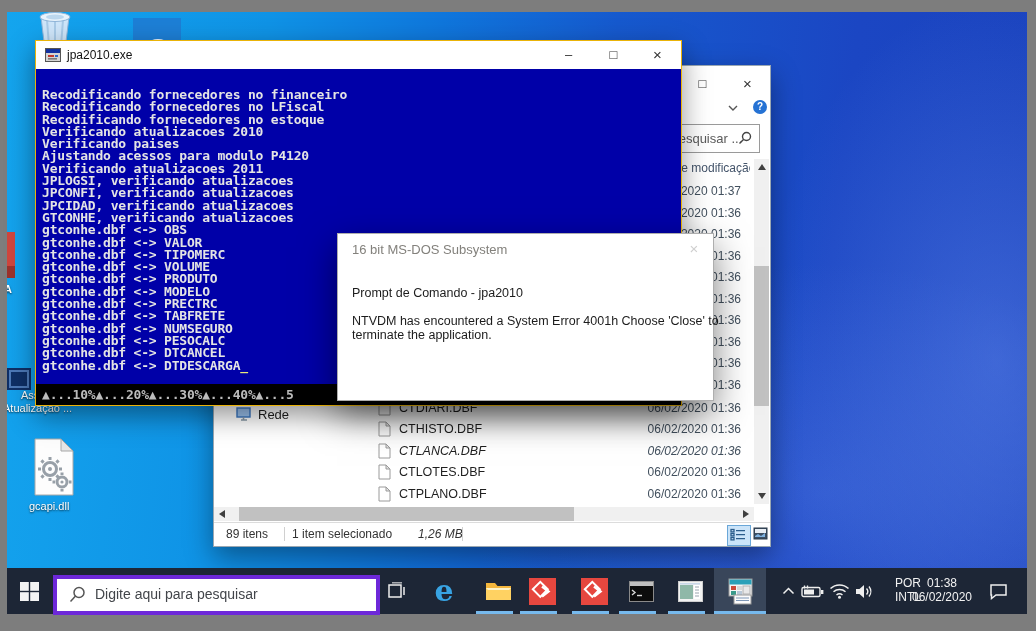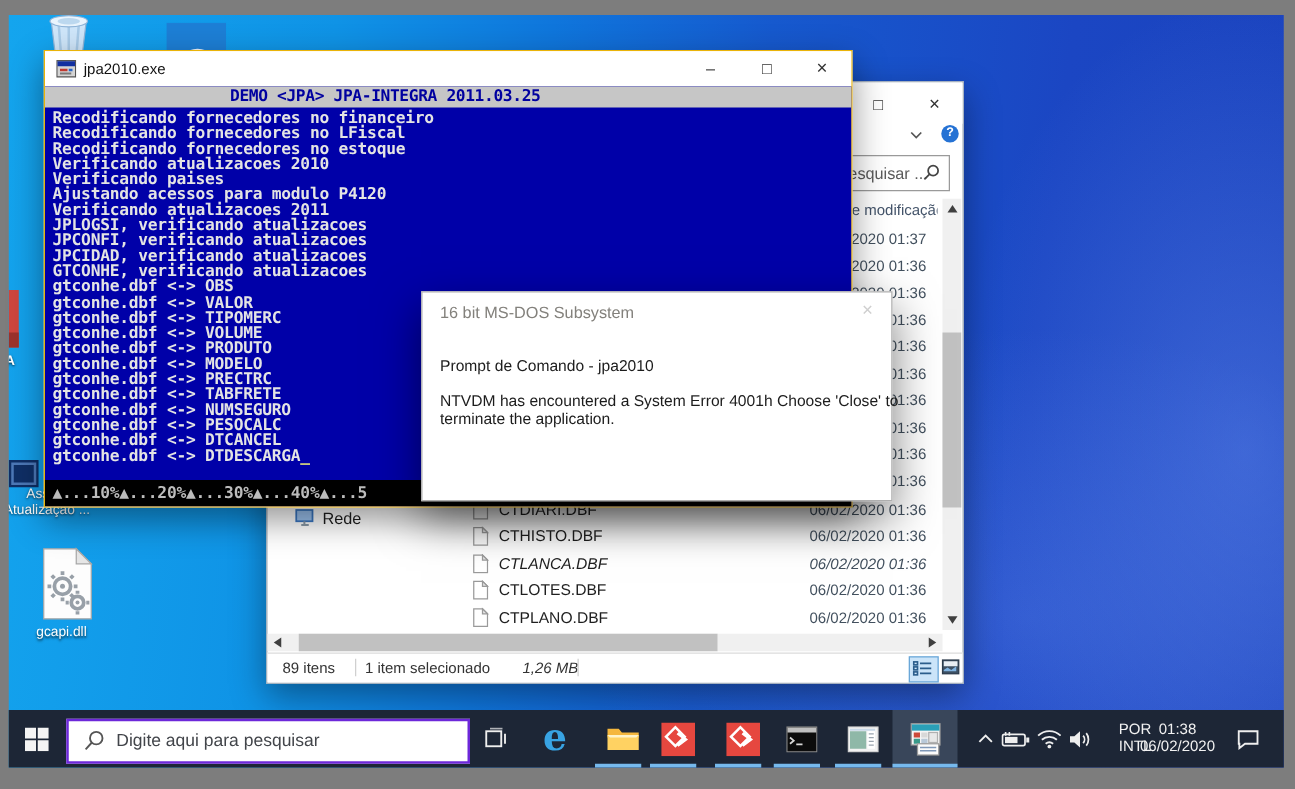--- a/index.html
+++ b/index.html
@@ -51,21 +51,21 @@
   #dialog-title{position:absolute;left:14px;top:8px;font-size:13px;color:#83817c;}
   #dialog-close{position:absolute;right:8px;top:5px;width:22px;height:20px;text-align:center;font-size:15px;line-height:20px;color:#cfcfcf;}
   .dlg-line{position:absolute;left:14px;font-size:12.5px;color:#1c1c1c;white-space:nowrap;}
   #dialog-footer{position:absolute;left:0;right:0;bottom:0;height:37px;background:#f2f2f2;}
   .dlg-btn{position:absolute;top:6px;width:74px;height:22px;background:#fdfdfd;border:1px solid #6d6d6d;font-size:13px;color:#111;text-align:center;line-height:21px;}
   .dlg-btn u{text-decoration:underline;}
   
   #taskbar{left:7px;top:568px;width:1020px;height:46px;background:var(--taskbar-bg);}
   .tb-underline{position:absolute;bottom:0;height:3px;background:var(--task-underline);}
   .tray-text{color:#f2f2f2;font-size:12px;line-height:14px;white-space:nowrap;}
-  #tb-search{left:46px;top:7px;width:319px;height:32px;background:#fff;border:2px solid #6d28d9;}
+  #tb-search{left:46px;top:7px;width:319px;height:32px;background:#fff;border:4px solid #6d28d9;}
   #tb-search span.ph{position:absolute;left:38px;top:7px;font-size:14px;color:#42454a;}
   .appzone{position:absolute;top:0;height:46px;display:flex;align-items:center;justify-content:center;}
   svg{display:block;}
 </style>
 </head>
 <body>
 
 <div id="desktop" class="abs">
 
   <div class="abs" style="left:30px;top:-4px;width:36px;height:44px;">
@@ -281,23 +281,20 @@
           <rect x="3" y="11" width="9" height="1.6" fill="#7a7a7a"></rect>
           <rect x="10" y="8" width="3" height="2" fill="#2a66c8"></rect>
         </svg>
     </span>
     <span class="abs" style="left:31px;top:7px;font-size:12px;color:#111;">jpa2010.exe</span>
     <div class="abs caption-glyph" style="left:510px;top:4px;width:45px;">–</div>
     <div class="abs caption-glyph" style="left:555px;top:4px;width:45px;">□</div>
     <div class="abs caption-glyph" style="left:600px;top:4px;width:43px;font-size:15px;">×</div>
   </div>
   <div id="console">
-    <div id="console-header">
-      <span>DEMO &lt;JPA&gt; JPA-INTEGRA 2011.03.25</span>
-    </div>
     <pre id="console-pre">Recodificando fornecedores no financeiro
 Recodificando fornecedores no LFiscal
 Recodificando fornecedores no estoque
 Verificando atualizacoes 2010
 Verificando paises
 Ajustando acessos para modulo P4120
 Verificando atualizacoes 2011
 JPLOGSI, verificando atualizacoes
 JPCONFI, verificando atualizacoes
 JPCIDAD, verificando atualizacoes

